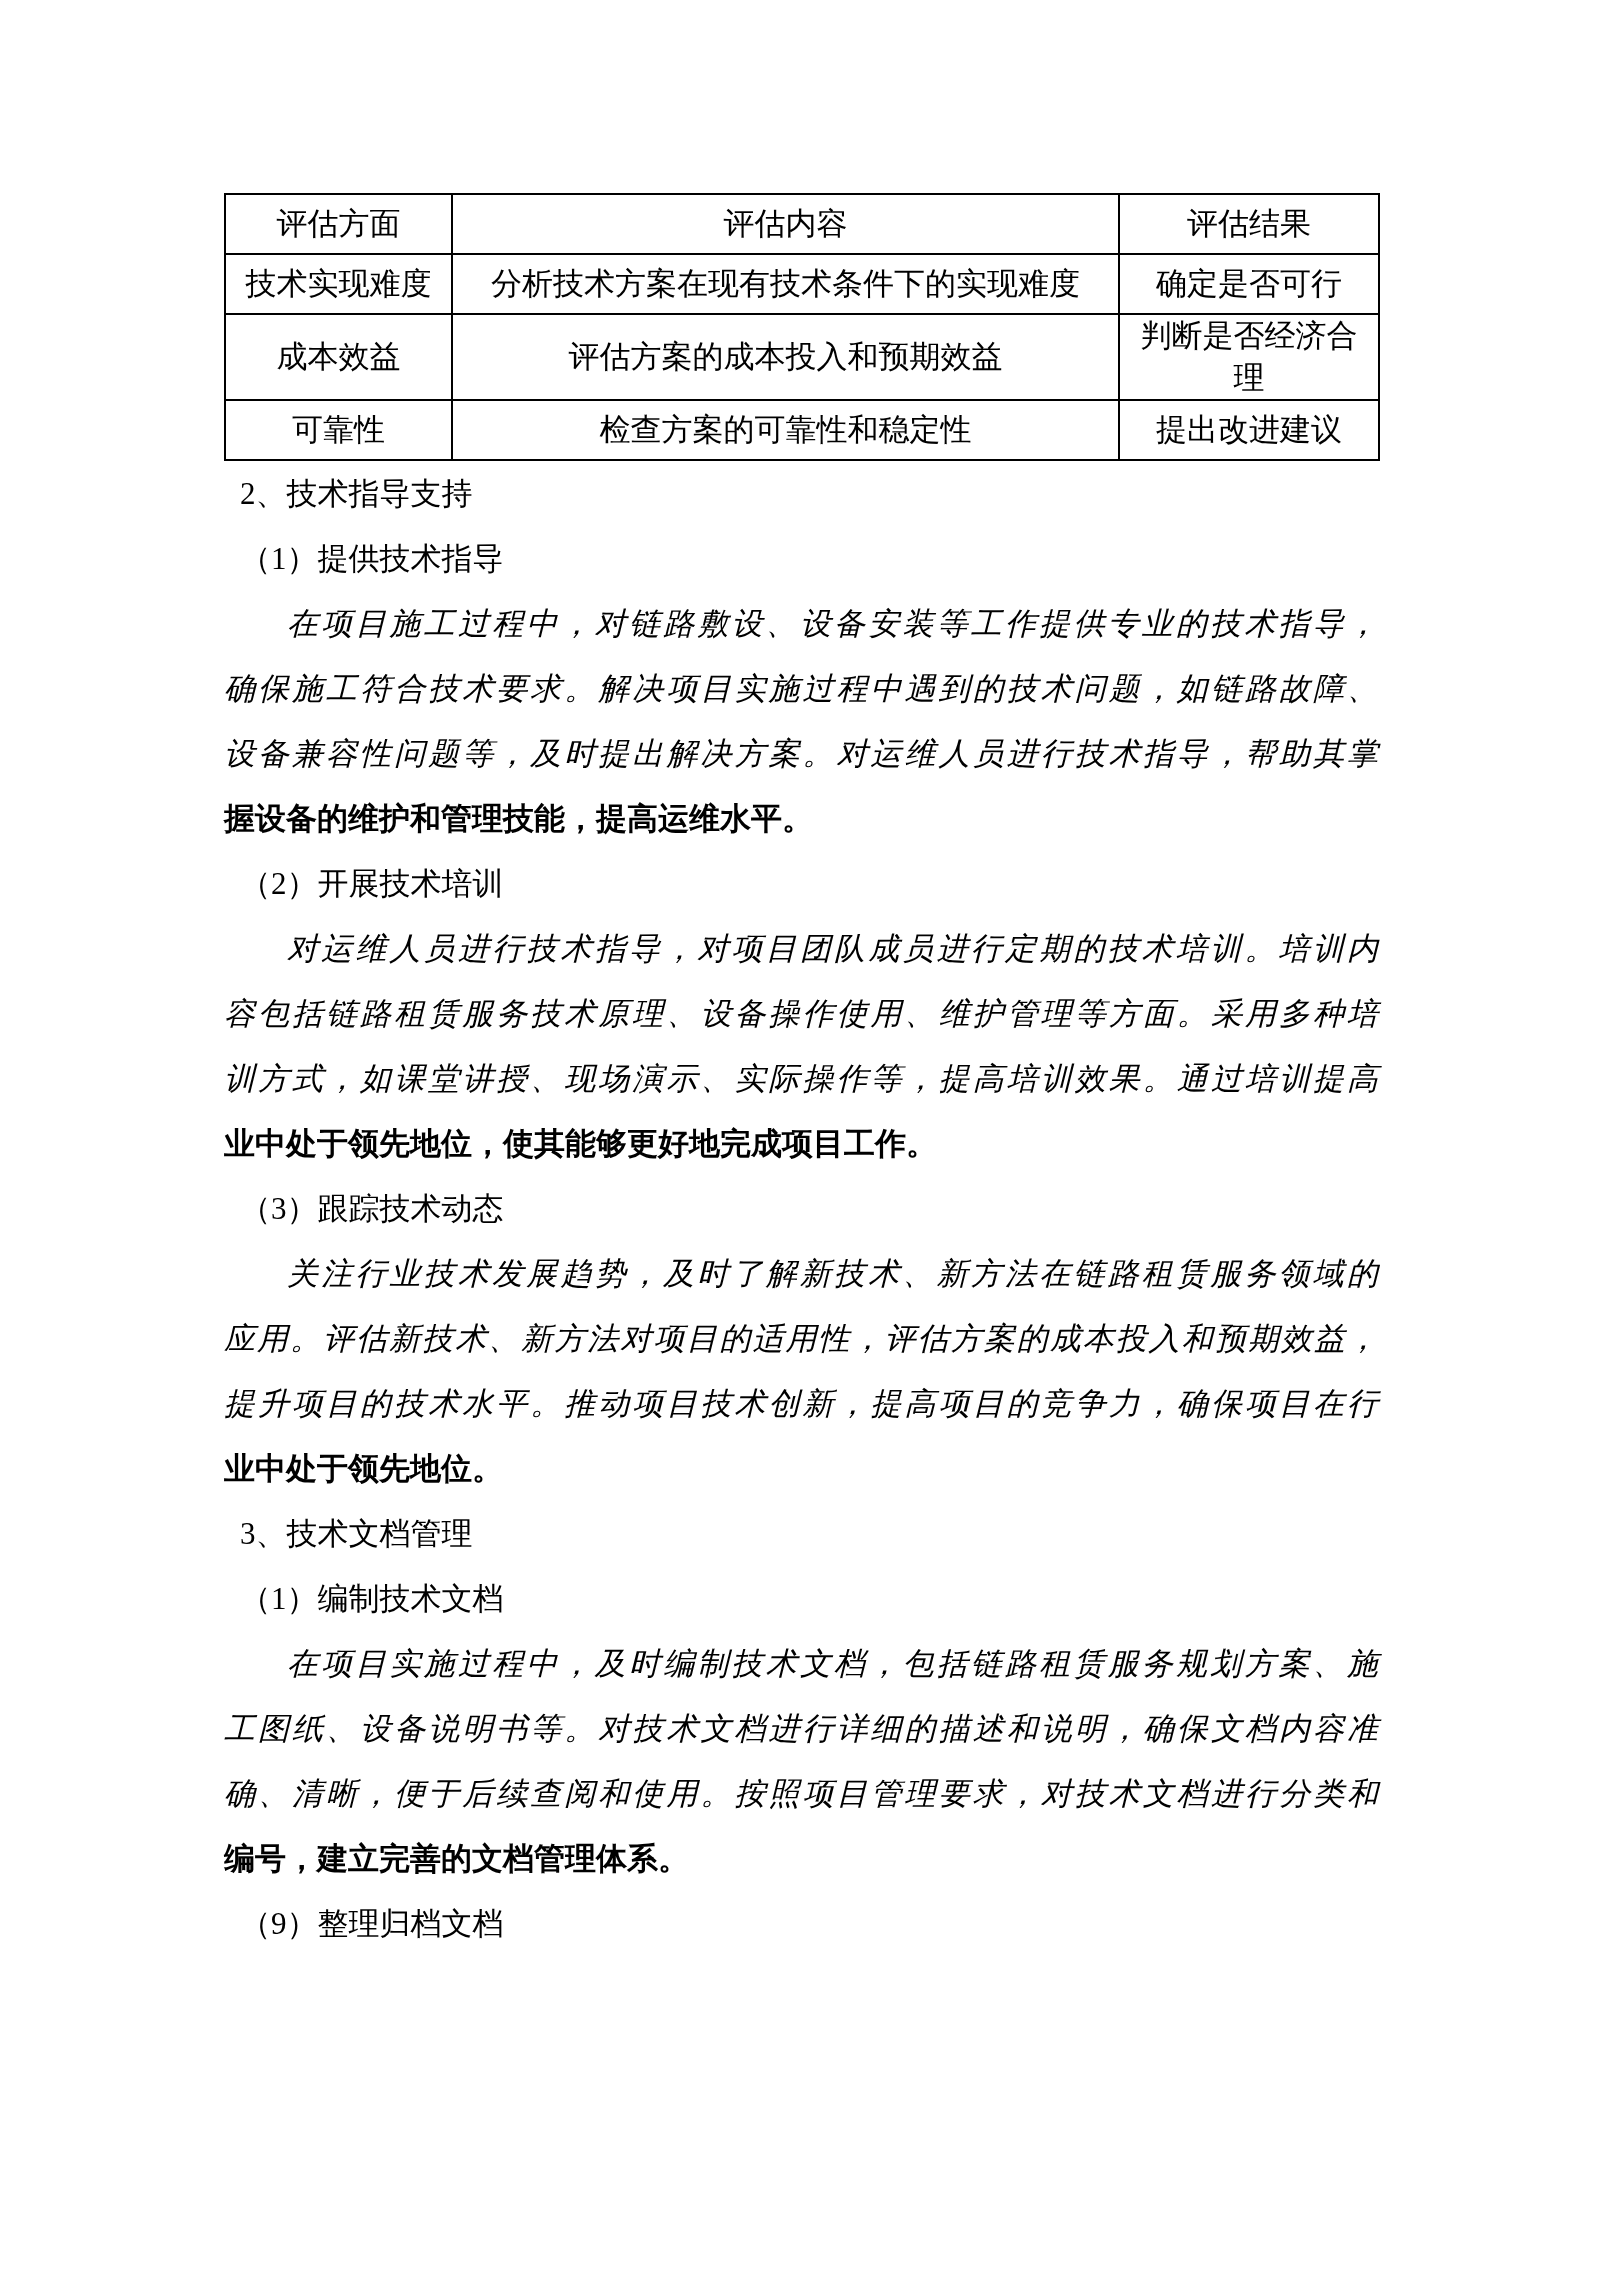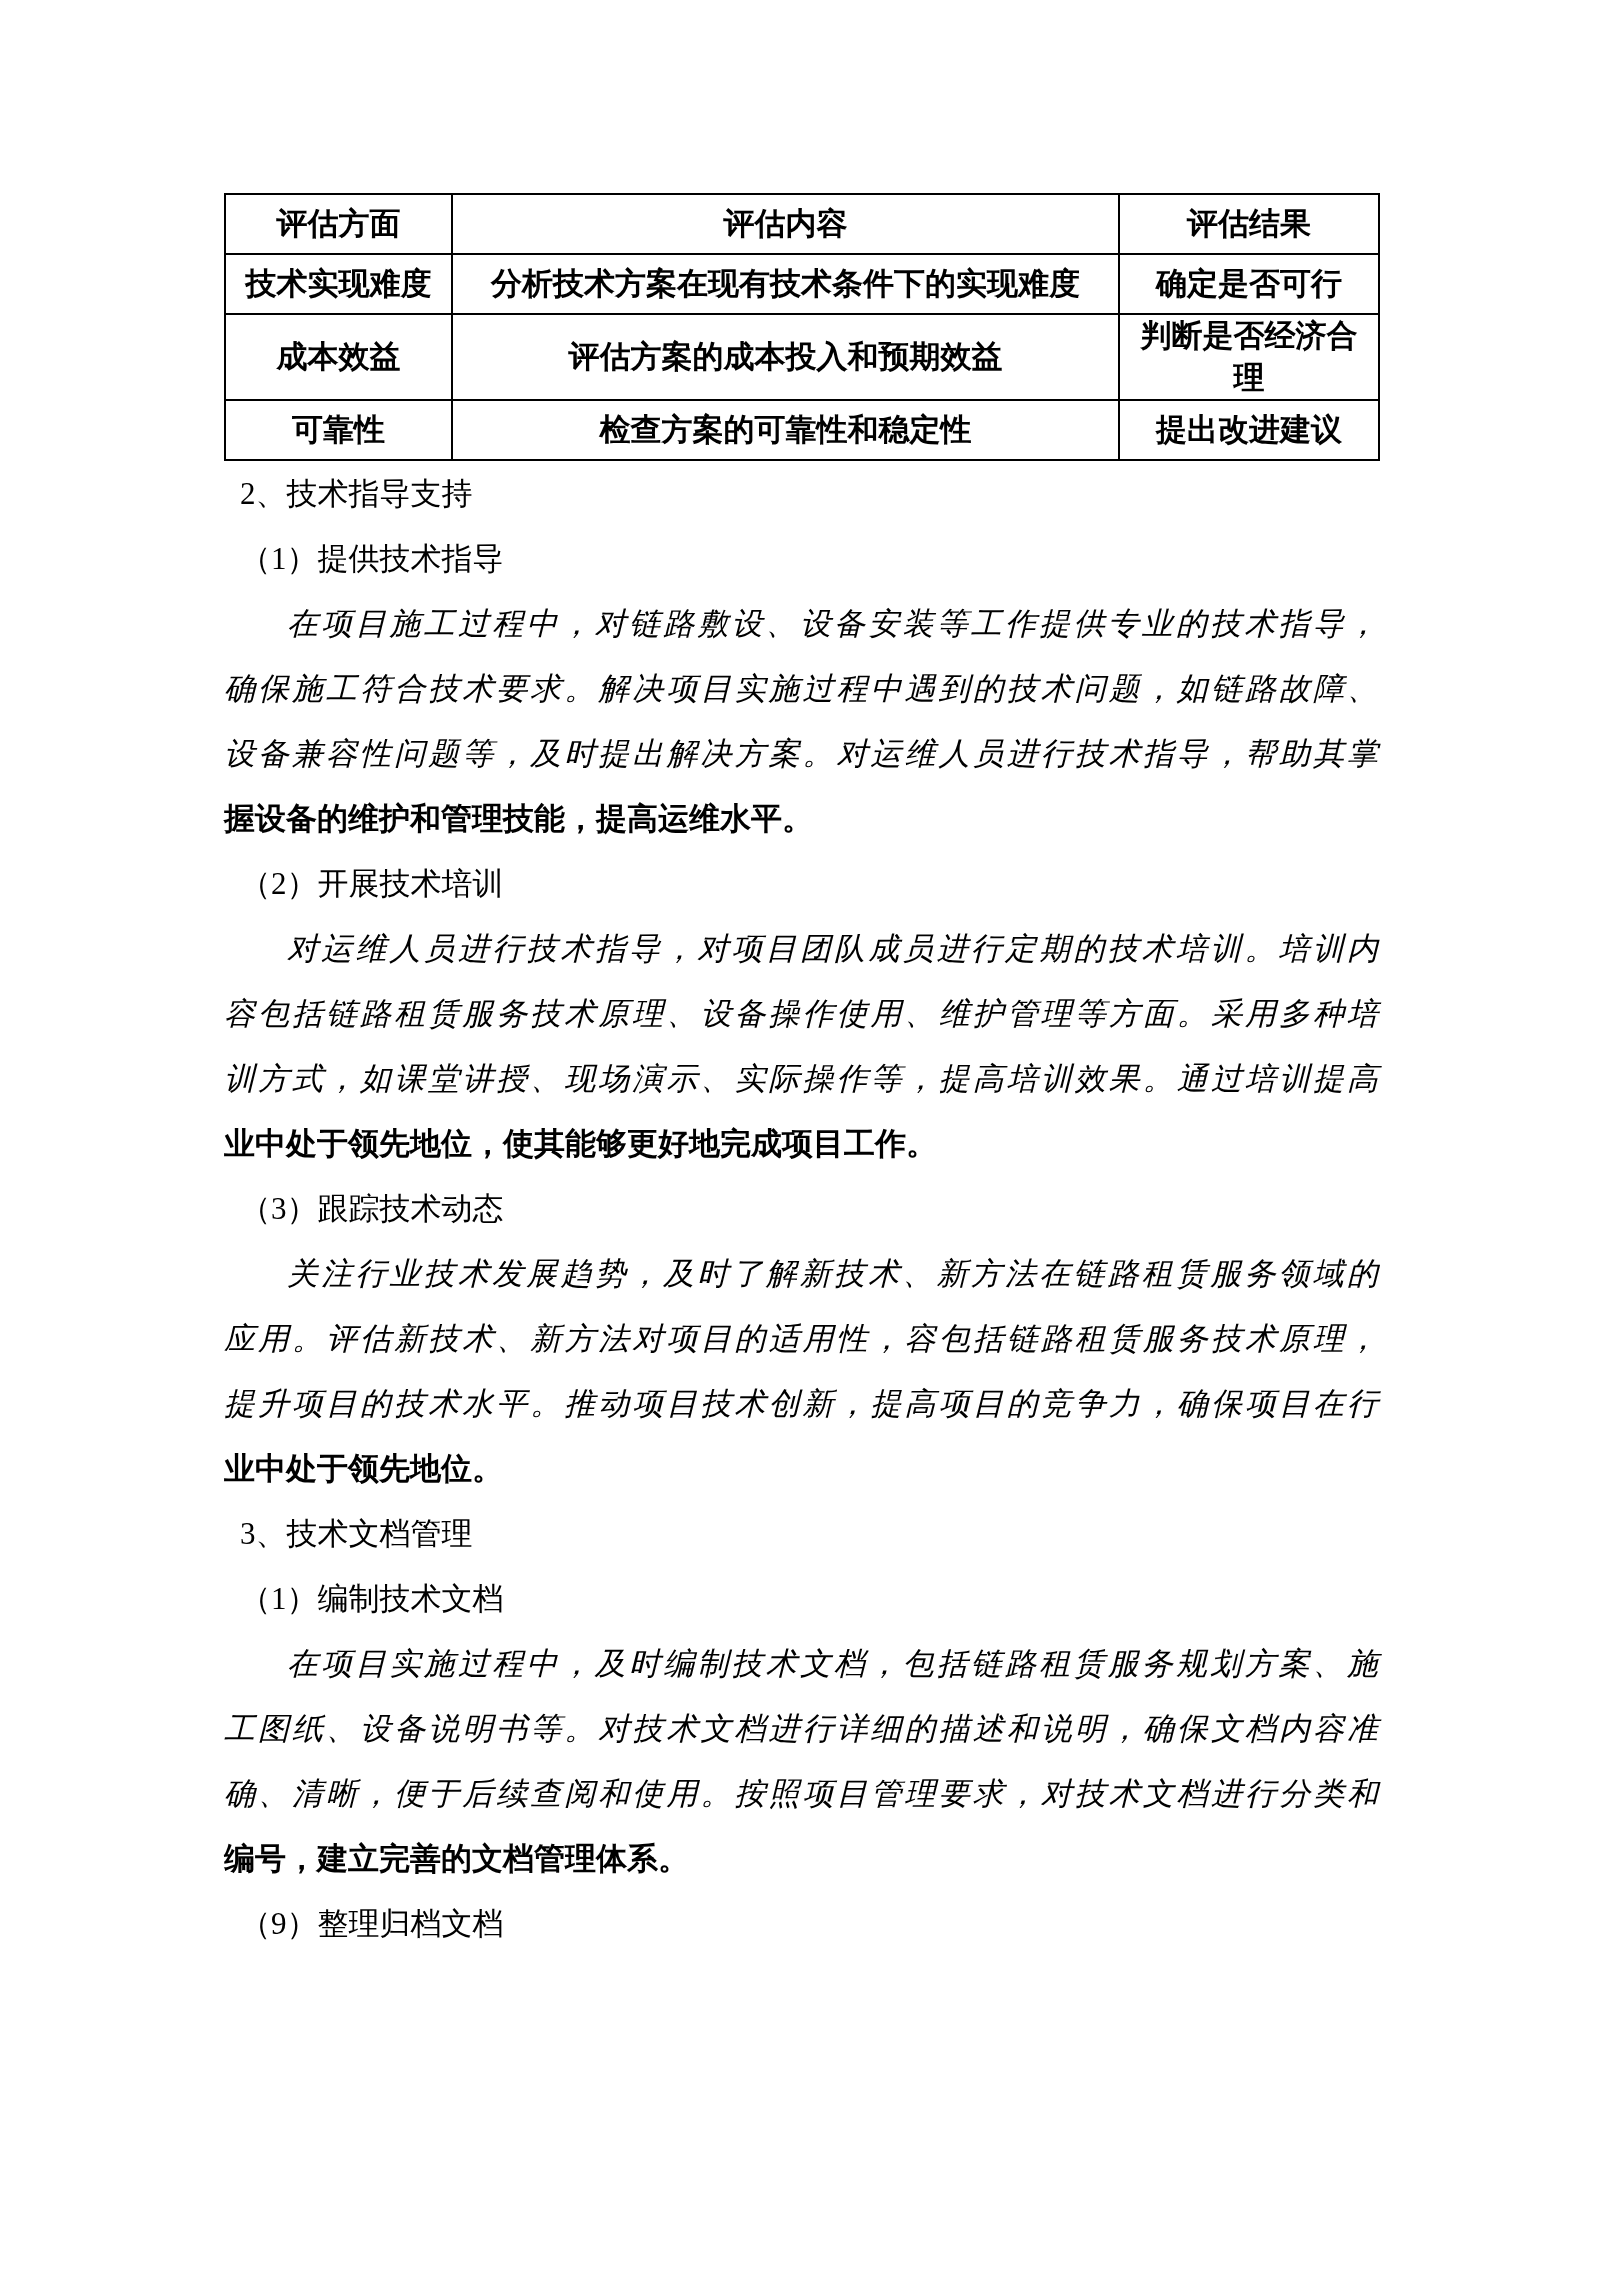--- a/index.html
+++ b/index.html
@@ -25,21 +25,21 @@
     width: 1154px;
   }
   table.eval col.c1 { width: 227px; }
   table.eval col.c2 { width: 667px; }
   table.eval col.c3 { width: 260px; }
   table.eval th, table.eval td {
     border: 2px solid #000000;
     height: 58px;
     text-align: center;
     vertical-align: middle;
-    font-weight: bold;
+    font-weight: normal;
     font-size: 31px;
     padding: 0 15px;
     overflow: hidden;
   }
   .heading {
     line-height: 65px;
     text-align: left;
     margin-left: 16px;
   }
   .line {
@@ -104,21 +104,21 @@
       <div class="line jl indent">对运维人员进行技术指导，对项目团队成员进行定期的技术培训。培训内</div>
       <div class="line jl">容包括链路租赁服务技术原理、设备操作使用、维护管理等方面。采用多种培</div>
       <div class="line jl">训方式，如课堂讲授、现场演示、实际操作等，提高培训效果。通过培训提高</div>
       <div class="line last">业中处于领先地位，使其能够更好地完成项目工作。</div>
     </div>
 
     <div class="heading">（3）跟踪技术动态</div>
 
     <div class="para">
       <div class="line jl indent">关注行业技术发展趋势，及时了解新技术、新方法在链路租赁服务领域的</div>
-      <div class="line jl">应用。评估新技术、新方法对项目的适用性，容包括链路租赁服务技术原理，</div>
+      <div class="line jl">应用。评估新技术、新方法对项目的适用性，评估方案的成本投入和预期效益，</div>
       <div class="line jl">提升项目的技术水平。推动项目技术创新，提高项目的竞争力，确保项目在行</div>
       <div class="line last">业中处于领先地位。</div>
     </div>
 
     <div class="heading">3、技术文档管理</div>
     <div class="heading">（1）编制技术文档</div>
 
     <div class="para">
       <div class="line jl indent">在项目实施过程中，及时编制技术文档，包括链路租赁服务规划方案、施</div>
       <div class="line jl">工图纸、设备说明书等。对技术文档进行详细的描述和说明，确保文档内容准</div>

